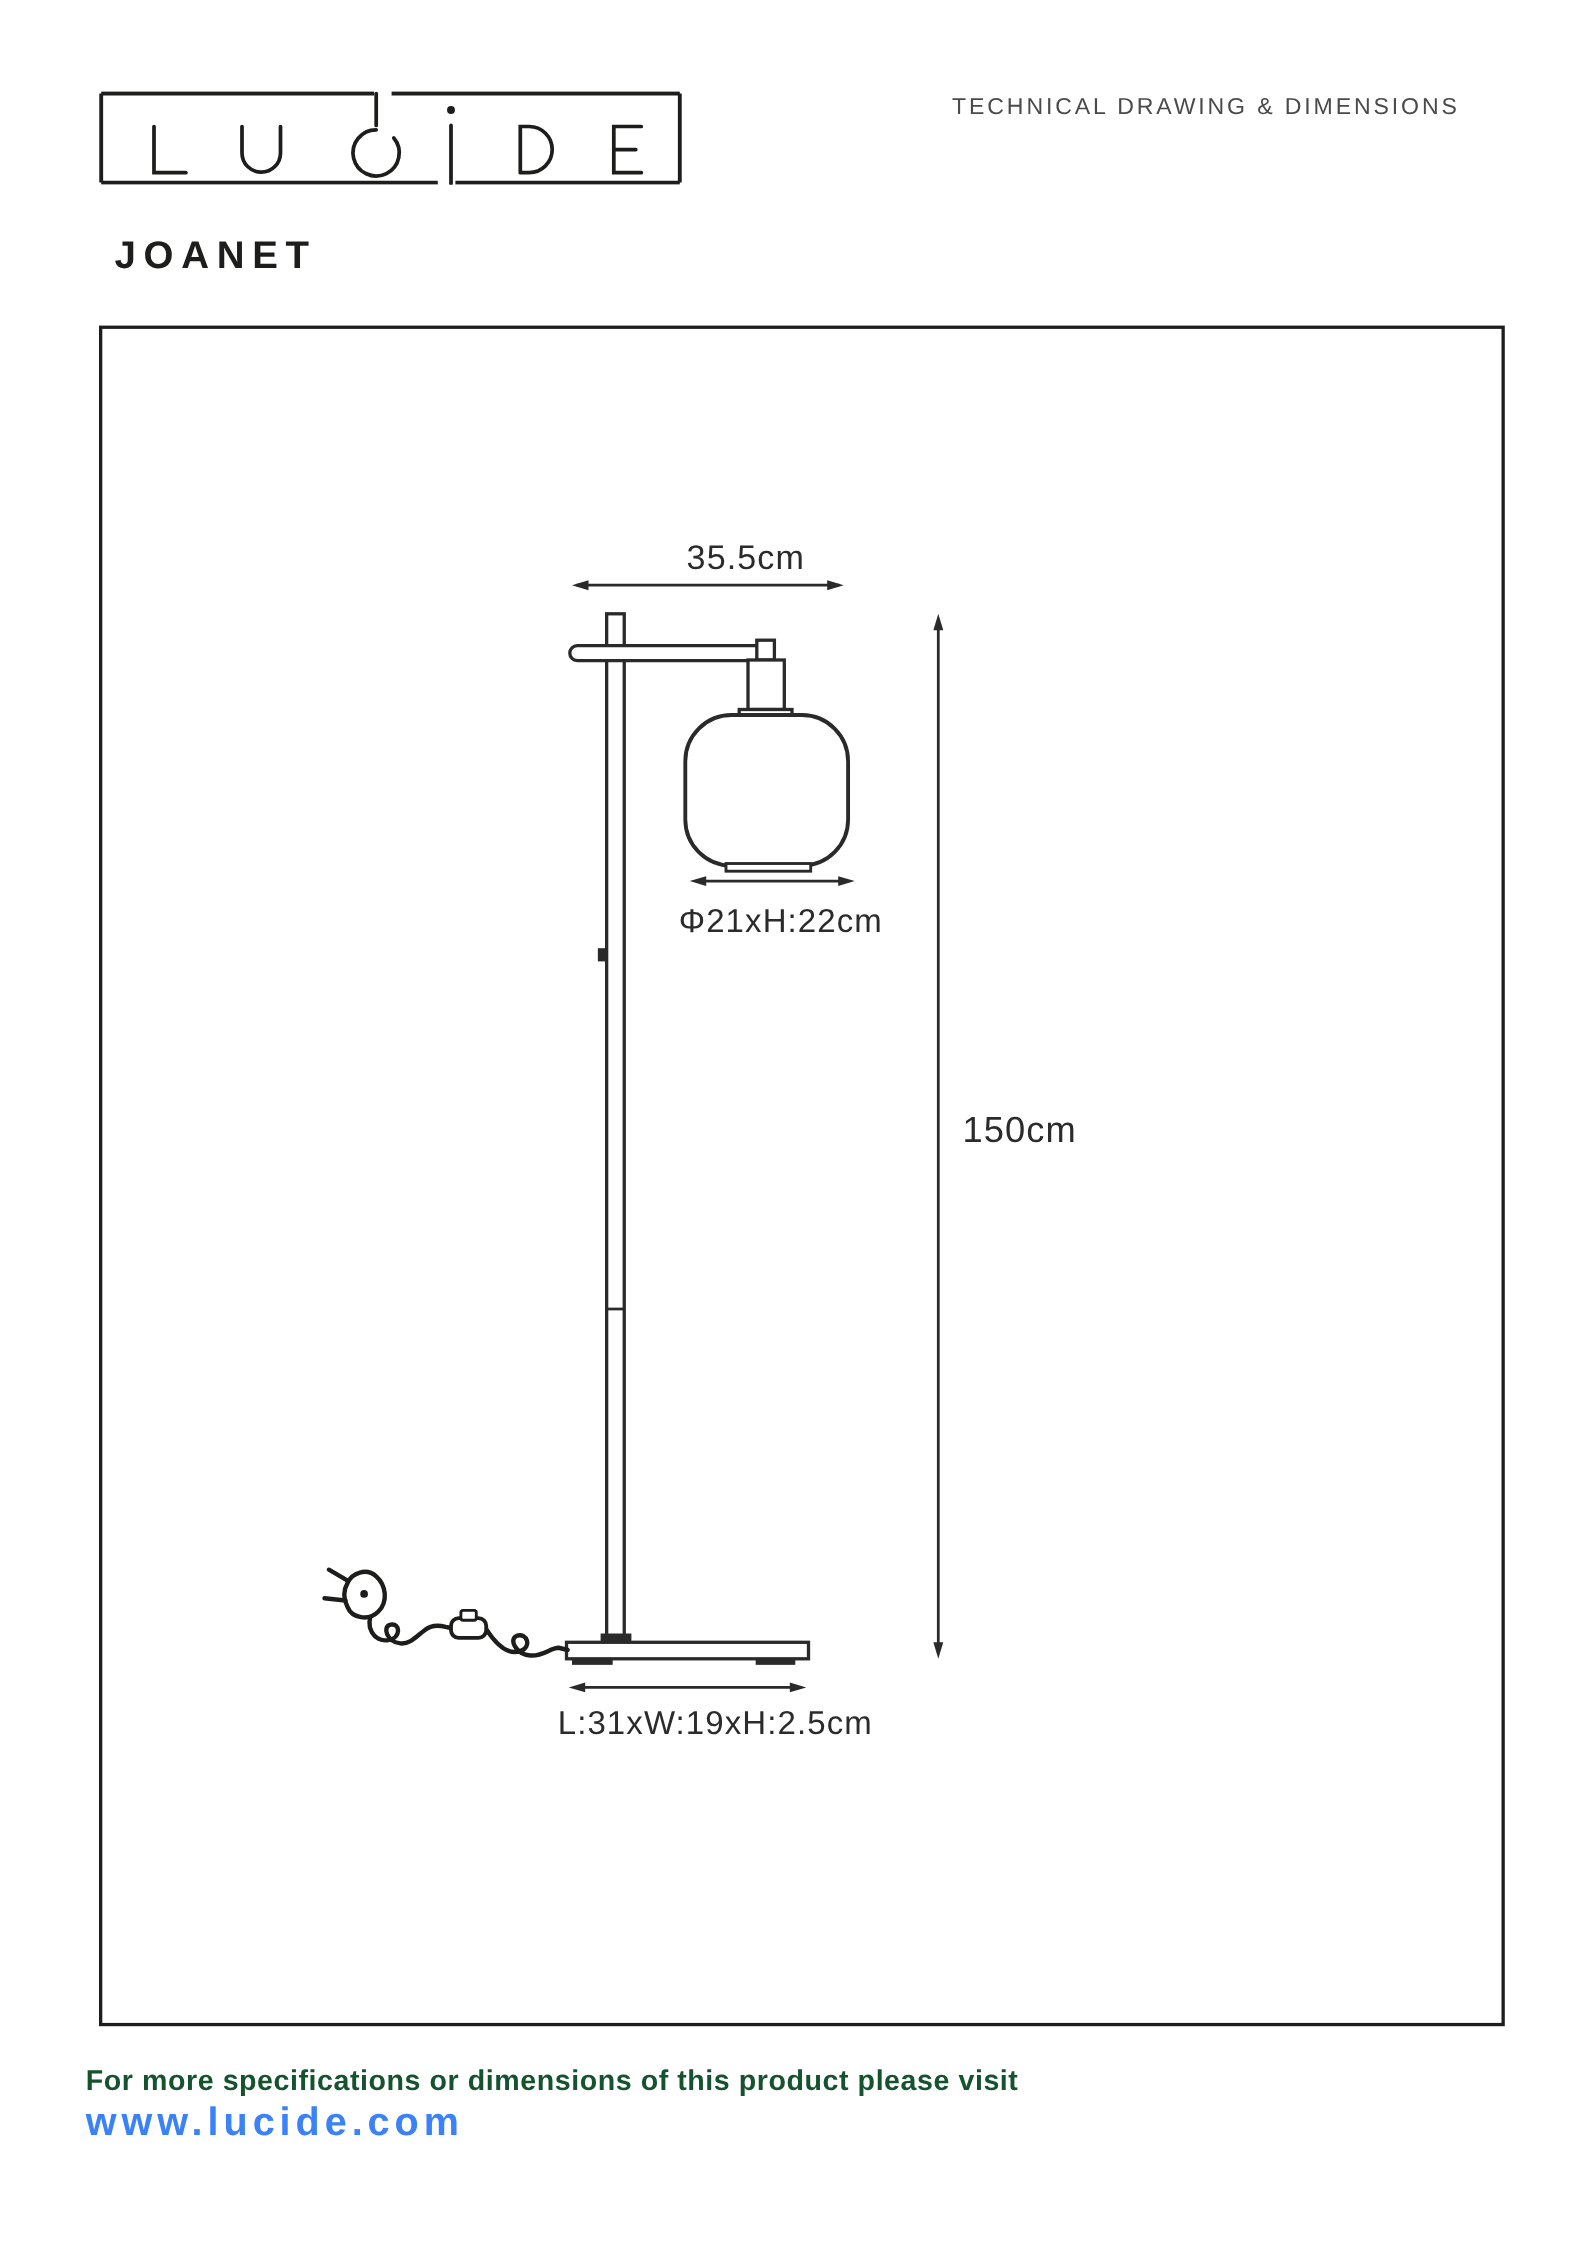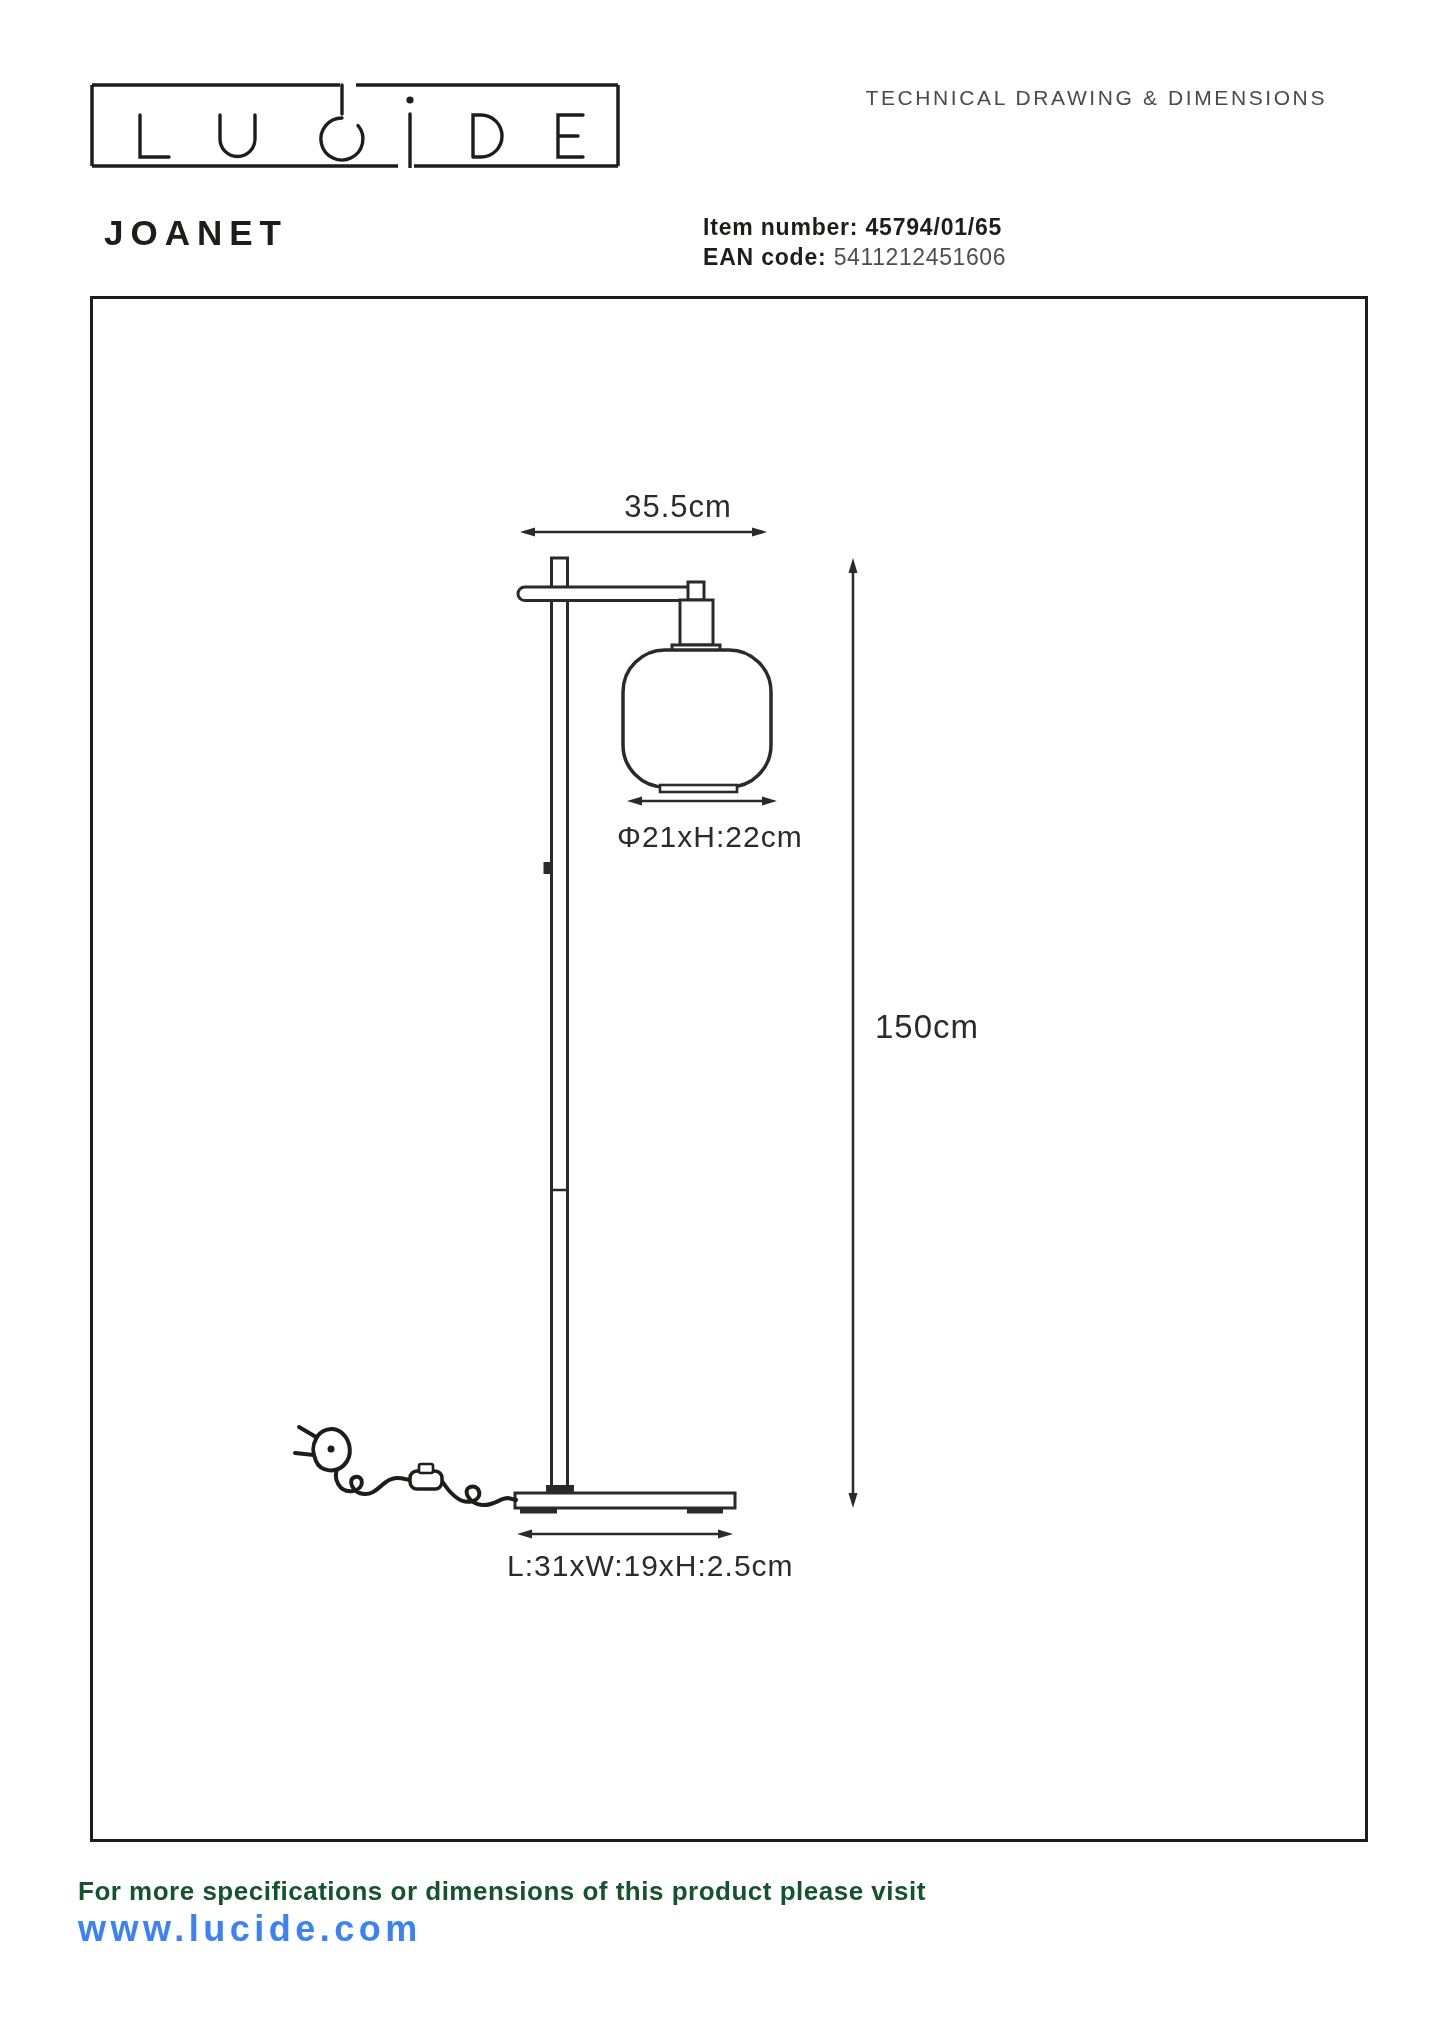--- a/index.html
+++ b/index.html
@@ -64,30 +64,20 @@
       <circle cx="320" cy="17" r="3.6" fill="#1d1d1b" stroke="none"></circle>
       <path d="M 383 74 L 383 32 L 391 32 A 21 21 0 0 1 391 74 L 383 74"></path>
       <path d="M 493 32 L 468 32 L 468 74 L 493 74 M 468 53 L 488 53"></path>
     </g>
   </svg>
 
   <div class="tech-title">TECHNICAL DRAWING &amp; DIMENSIONS</div>
 
   <div class="product-name">JOANET</div>
 
-  <div class="item-block">
-    <div>
-      <span class="lbl">Item number:</span>
-      <span class="val">45794/01/65</span>
-    </div>
-    <div>
-      <span class="lbl">EAN code:</span>
-      <span class="ean-val">5411212451606</span>
-    </div>
-  </div>
 
   <div class="draw-box"></div>
 
   <svg class="lamp-svg" viewBox="0 0 1278 1546">
 
     <rect x="461.5" y="262" width="16" height="935" fill="#ffffff" stroke="#2a2a2a" stroke-width="3"></rect>
     <rect x="453.5" y="566" width="8" height="12" fill="#2a2a2a" stroke="none"></rect>
     <line x1="461.5" y1="894" x2="477.5" y2="894" stroke="#2a2a2a" stroke-width="2.5"></line>
 
     <rect x="428" y="291" width="176" height="13.5" rx="6.7" fill="#ffffff" stroke="#2a2a2a" stroke-width="3"></rect>

